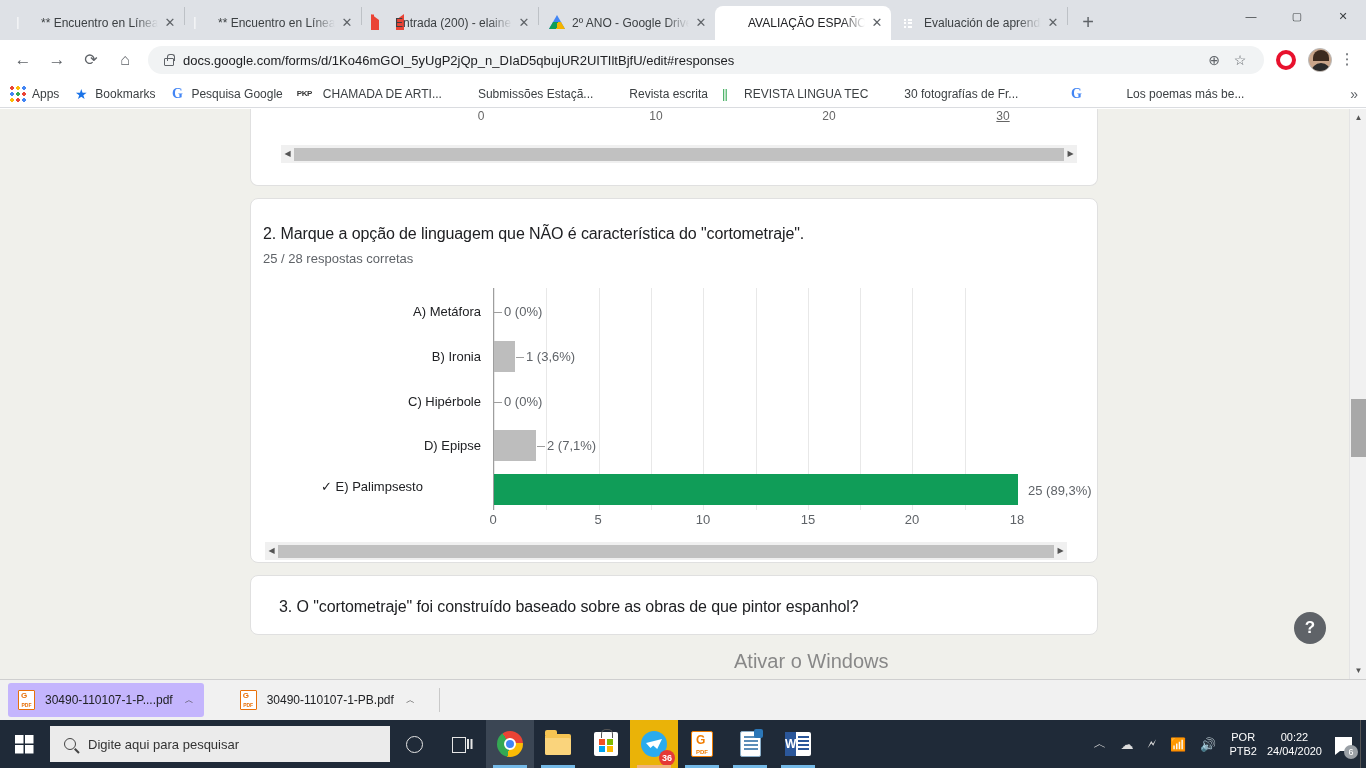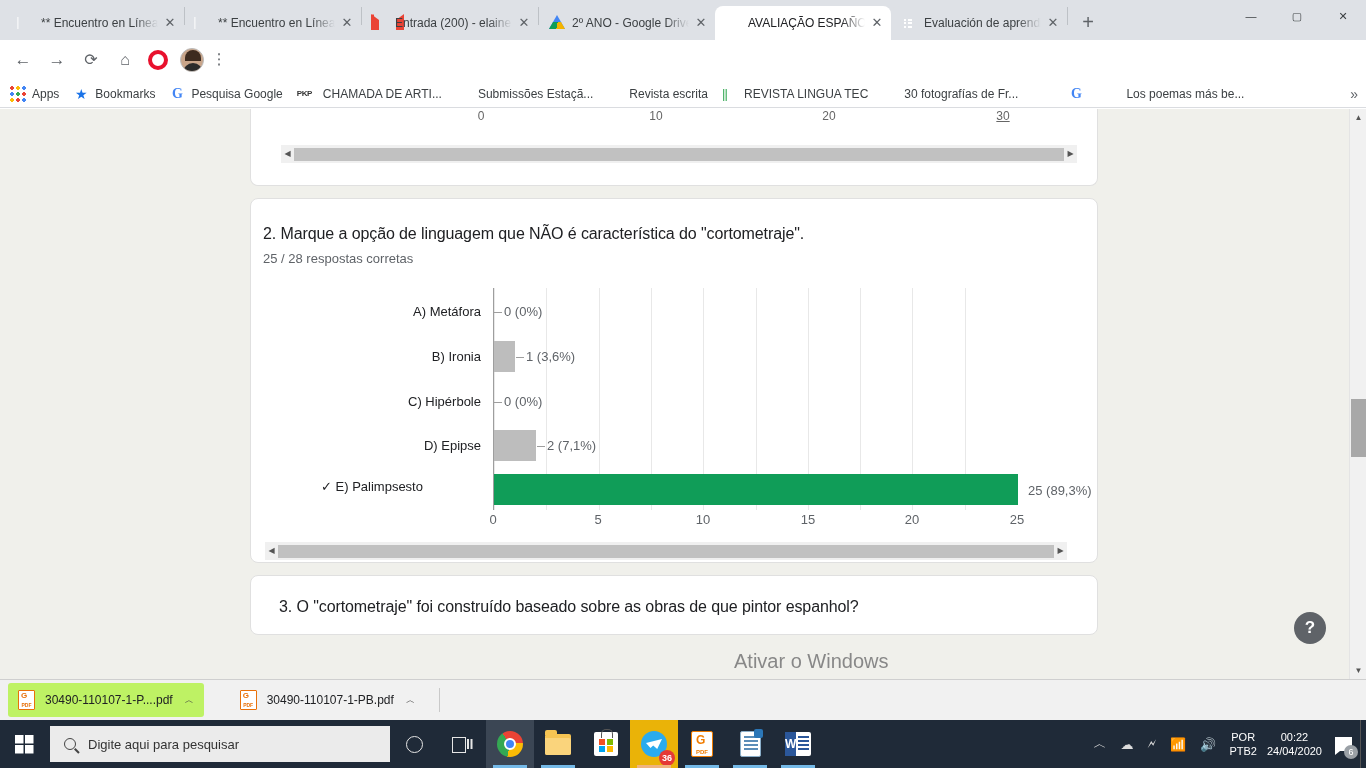--- a/index.html
+++ b/index.html
@@ -254,21 +254,21 @@
   
   .downloads {
     position:absolute; left:0; top:679px; width:1366px; height:41px;
     background:#f1f1f1; border-top:1px solid #cfcfcf;
     display:flex; align-items:center;
   }
   .dlitem {
     height:34px; display:flex; align-items:center; padding:0 10px;
     margin-left:8px; border-radius:3px; font-size:12px; color:#202124;
   }
-  .dlitem.sel { background:#bef264; }
+  .dlitem.sel { background:#c4b5fd; }
   .pdficon {
     width:17px;height:20px;margin-right:10px; background:#fff;
     border:1.4px solid #e8710a; border-radius:1px; position:relative;
     flex:0 0 17px;
   }
   .pdficon::after{
     content:"PDF"; position:absolute; left:0; bottom:1px; width:100%;
     font-size:5px; font-weight:bold; color:#e8710a; text-align:center;
   }
   .pdficon::before{
@@ -424,20 +424,28 @@
       <div class="wc">✕</div>
     </div>
   </div>
 
   <div class="toolbar">
     <div class="navbtn" style="font-size:17px;text-align:center;line-height:30px;"><span>←</span></div>
     <div class="navbtn" style="font-size:17px;text-align:center;line-height:30px;"><span>→</span></div>
     <div class="navbtn" style="font-size:16px;text-align:center;line-height:30px;"><span>⟳</span></div>
     <div class="navbtn" style="font-size:16px;text-align:center;line-height:30px;"><span>⌂</span></div>
 
+    <div class="omnibox">
+      <span class="lockicon"></span>
+      <span class="omni-url">docs.google.com/forms/d/1Ko46mGOI_5yUgP2jQp_n_DIaD5qbujUR2UITIltBjfU/edit#responses</span>
+      <span class="omni-actions">
+        <span class="oa">⊕</span>
+        <span class="oa">☆</span>
+      </span>
+    </div>
     <div class="opera-o"></div>
     <div class="avatar"></div>
     <div class="kebab">⋮</div>
   </div>
 
   <div class="bookmarks">
     <div class="bm">
       <span class="bmi ico-apps"></span>
       <span>Apps</span>
     </div>
@@ -531,21 +539,21 @@
             <div class="bar correct" style="left:231px; top:190px; width:524px;"></div>
             <div class="vallabel green" style="left:765px; top:199px;">25 (89,3%)</div>
           </div>
 
           <div class="xaxis">
             <span class="xtick" style="left:0px;">0</span>
             <span class="xtick" style="left:105px;">5</span>
             <span class="xtick" style="left:210px;">10</span>
             <span class="xtick" style="left:315px;">15</span>
             <span class="xtick" style="left:419px;">20</span>
-            <span class="xtick" style="left:524px;">25</span>
+            <span class="xtick" style="left:524px;">18</span>
           </div>
 
           <div class="hscroll" style="top:258px; left:2px; right:2px;">
             <span class="arrowl">◀</span>
             <span class="htrack"></span>
             <span class="arrowr">▶</span>
           </div>
         </div>
       </div>
 

